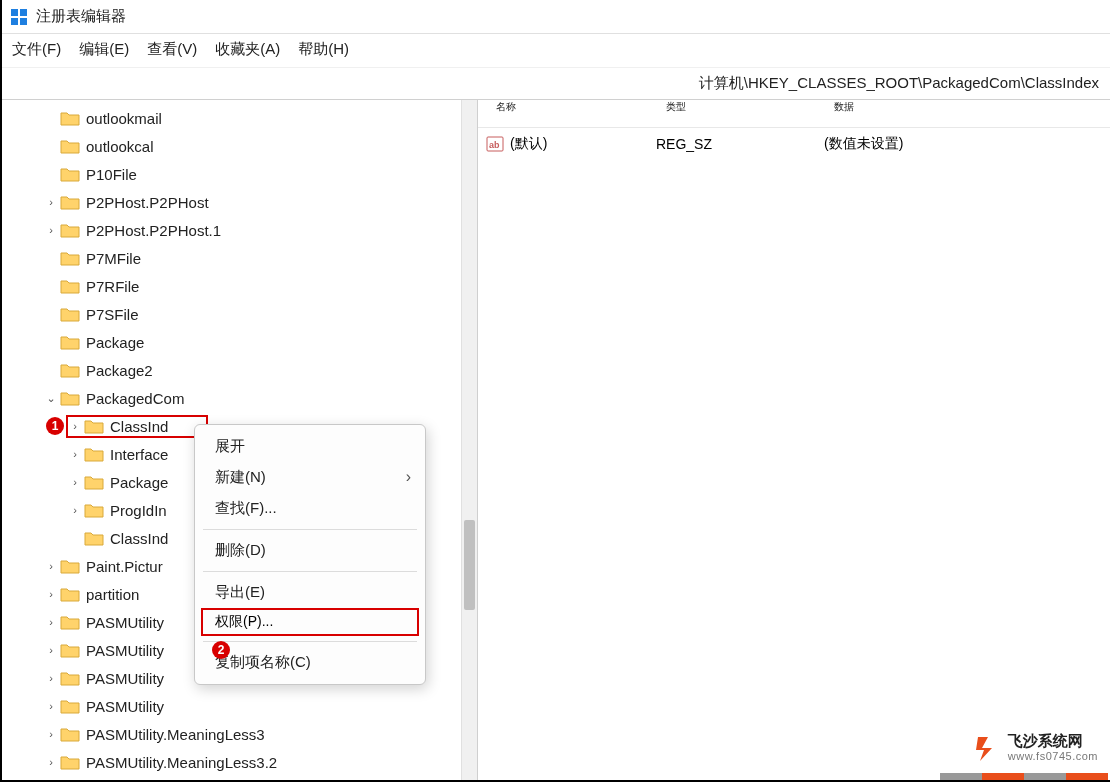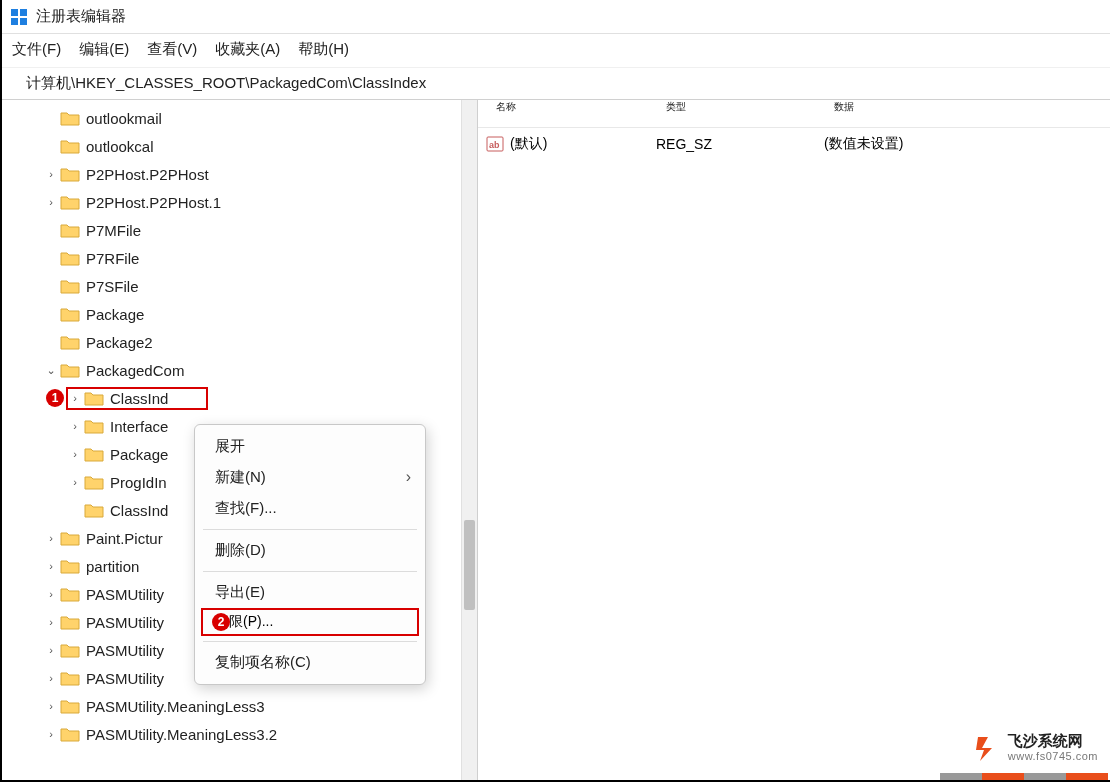--- a/index.html
+++ b/index.html
@@ -30,25 +30,26 @@
   .title-text { font-size: 15px; color: #222; text-align: right; }
   .menubar {
     display: flex;
     gap: 18px;
     padding: 6px 10px;
     height: 34px;
     border-bottom: 1px solid #f0f0f0;
   }
   .menubar span { color:#222; font-size:15px; }
   .addressbar {
-    padding: 6px 24px;
+    padding: 6px 11px;
     border-bottom: 1px solid #d0d0d0;
     font-size: 15px;
     color:#222;
     height: 32px;
+    text-align: right;
   }
   .content {
     display: flex;
     height: calc(782px - 34px - 34px - 32px);
     position: relative;
   }
   .left-panel {
     width: 476px;
     height: 100%;
     overflow: hidden;
@@ -265,20 +266,30 @@
           <span class="indent-spacer" style="width:28px"></span>
           <span class="chevron hidden">▶</span>
           <span class="folder-icon">
             <svg viewBox="0 0 20 16">
               <path d="M1 3 L7 3 L9 5 L19 5 L19 15 L1 15 Z" fill="#ffd36b" stroke="#d9a93b"></path>
             </svg>
           </span>
           <span class="tree-label">outlookcal</span>
         </div>
 
+      <div class="tree-row">
+          <span class="indent-spacer" style="width:28px"></span>
+          <span class="chevron hidden">▶</span>
+          <span class="folder-icon">
+            <svg viewBox="0 0 20 16">
+              <path d="M1 3 L7 3 L9 5 L19 5 L19 15 L1 15 Z" fill="#ffd36b" stroke="#d9a93b"></path>
+            </svg>
+          </span>
+          <span class="tree-label">P10File</span>
+        </div>
 
       <div class="tree-row">
           <span class="indent-spacer" style="width:28px"></span>
           <span class="chevron">›</span>
           <span class="folder-icon">
             <svg viewBox="0 0 20 16">
               <path d="M1 3 L7 3 L9 5 L19 5 L19 15 L1 15 Z" fill="#ffd36b" stroke="#d9a93b"></path>
             </svg>
           </span>
           <span class="tree-label">P2PHost.P2PHost</span>

